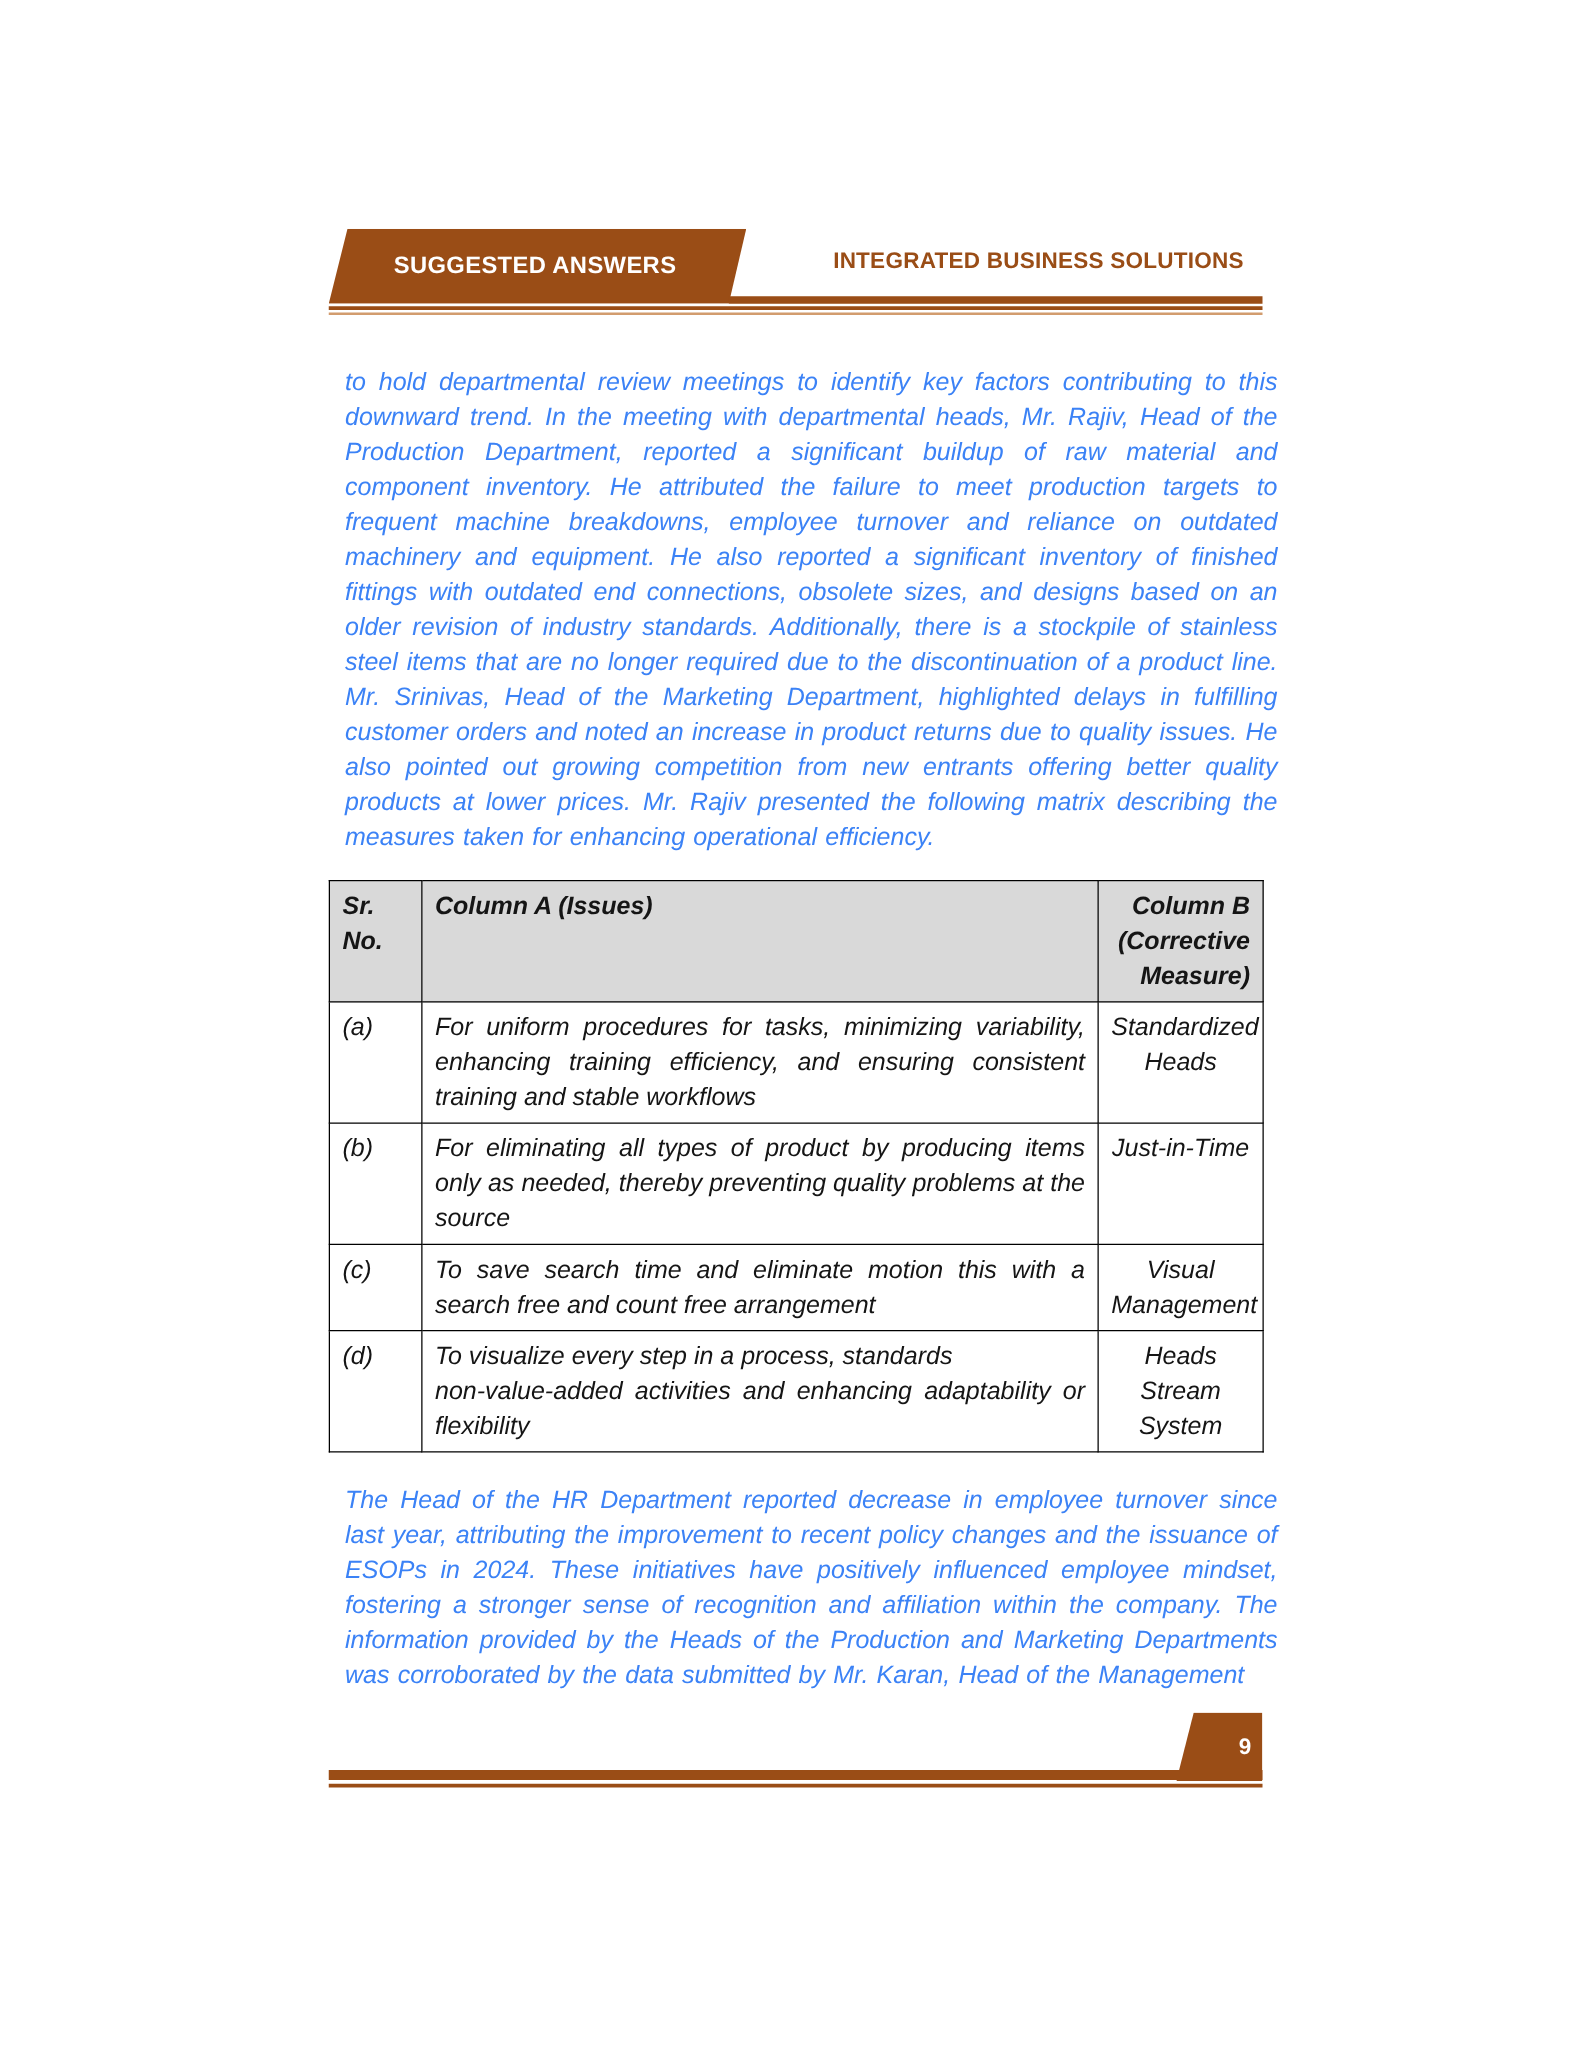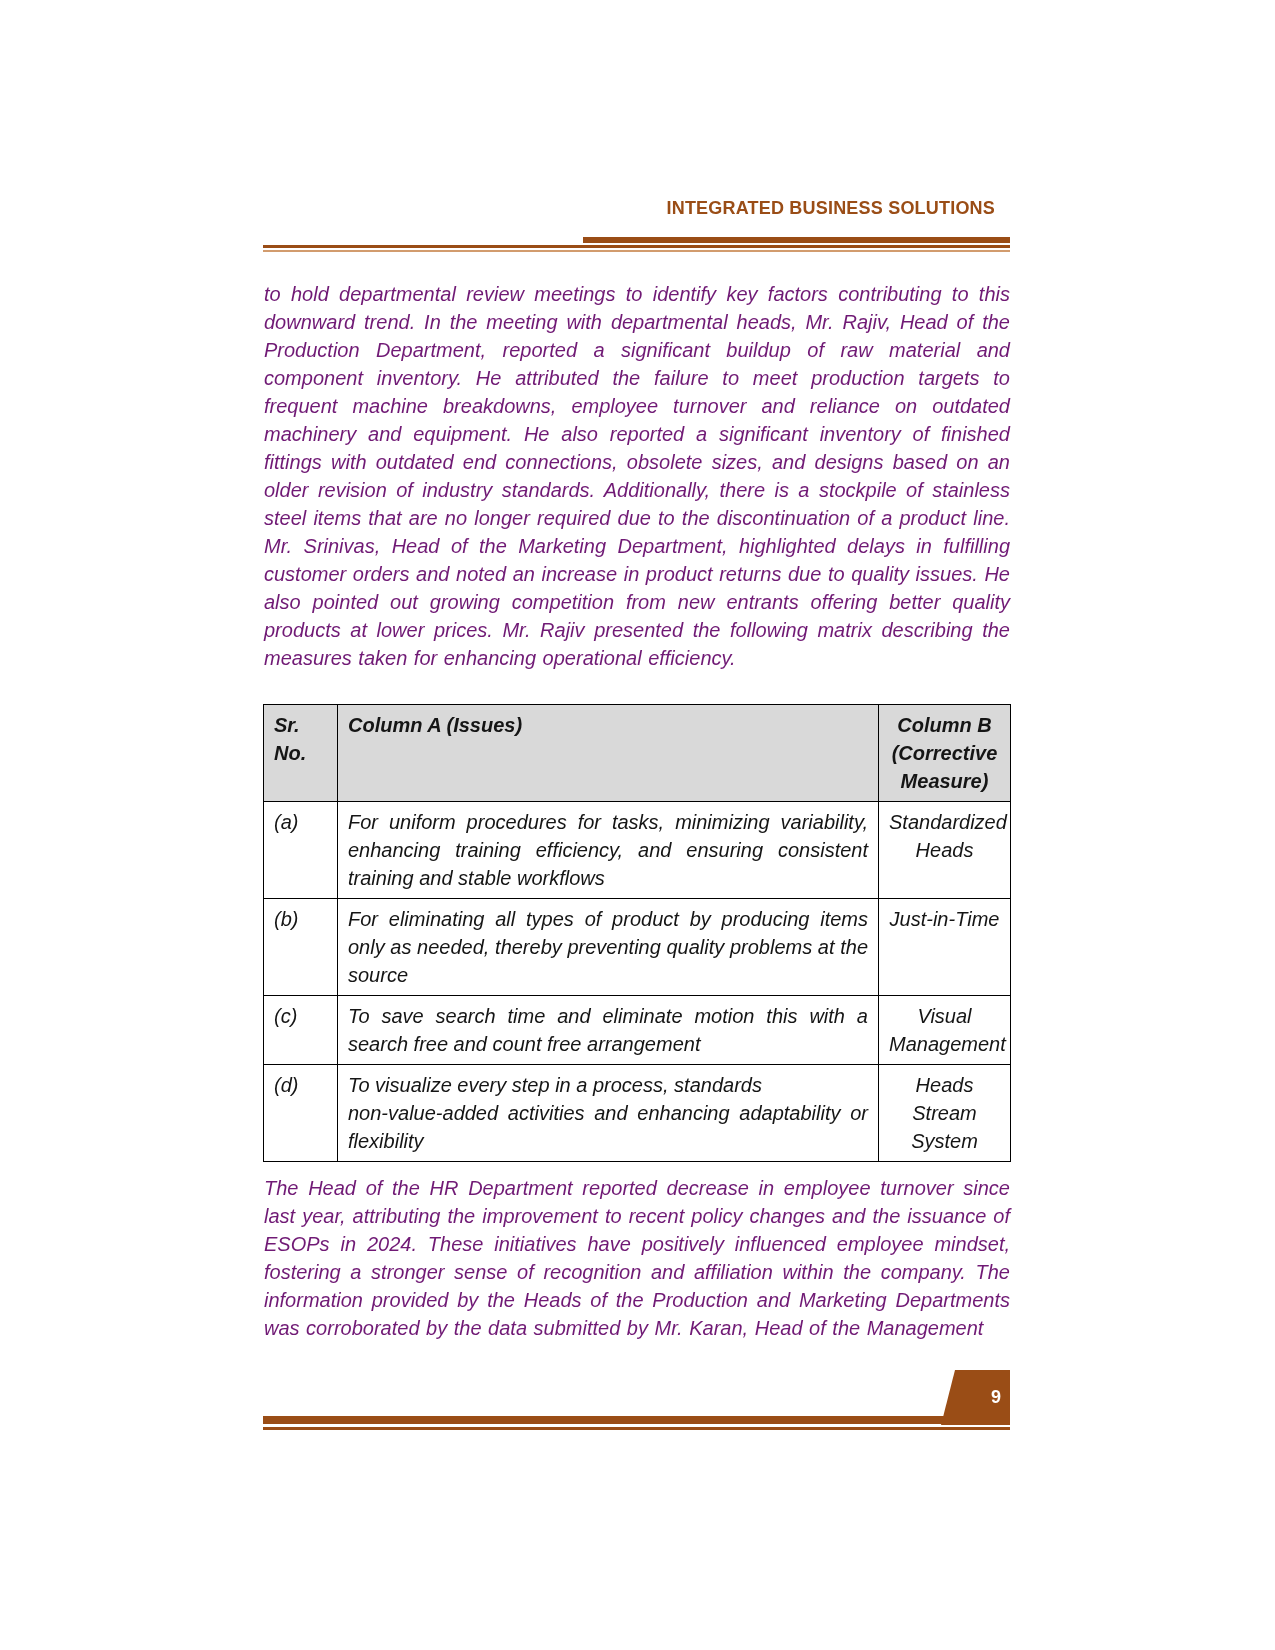--- a/index.html
+++ b/index.html
@@ -56,27 +56,27 @@
     left: 263px; top: 250px;
     width: 747px; height: 2px;
     background: #D29C6E;
   }
 
   
   .body-text {
     position: absolute;
     left: 264px;
     width: 746px;
-    margin: 0;
+    margin: 12px;
     font-style: italic;
     font-size: 20px;
     line-height: 28px;
     text-align: justify;
     word-spacing: 1px;
-    color: #701a75;
+    color: #3b82f6;
   }
   .para1 { top: 280px; }
   .para2 { top: 1174px; }
 
   
   .matrix-table {
     position: absolute;
     left: 263px; top: 704px;
     width: 747px;
     border-collapse: collapse;
@@ -93,21 +93,21 @@
     border: 1.5px solid #000000;
     vertical-align: top;
     padding: 6px 10px;
     box-sizing: border-box;
   }
   .matrix-table thead th {
     background: #D9D9D9;
     font-weight: bold;
     text-align: left;
   }
-  .matrix-table thead th.measure-h { text-align: center; font-style: italic; }
+  .matrix-table thead th.measure-h { text-align: right; font-style: italic; }
   .matrix-table thead tr { height: 94px; }
   .matrix-table tr.row-a { height: 96px; }
   .matrix-table tr.row-b { height: 96px; }
   .matrix-table tr.row-c { height: 69px; }
   .matrix-table tr.row-d { height: 97px; }
   .matrix-table td.issue {
     text-align: justify;
     white-space: pre-line;
   }
   .matrix-table td.measure { text-align: center; }
@@ -141,20 +141,23 @@
     left: 263px; top: 1427px;
     width: 747px; height: 3px;
     background: #9A4D16;
   }
 </style>
 </head>
 <body>
 
 <div class="page">
 
+  <div class="banner">
+    <span>SUGGESTED ANSWERS</span>
+  </div>
   <div class="doc-title">INTEGRATED BUSINESS SOLUTIONS</div>
   <div class="header-rule-ext"></div>
   <div class="header-rule-1"></div>
   <div class="header-rule-2"></div>
 
   <p class="body-text para1">to hold departmental review meetings to identify key factors contributing to this downward trend. In the meeting with departmental heads, Mr. Rajiv, Head of the Production Department, reported a significant buildup of raw material and component inventory. He attributed the failure to meet production targets to frequent machine breakdowns, employee turnover and reliance on outdated machinery and equipment. He also reported a significant inventory of finished fittings with outdated end connections, obsolete sizes, and designs based on an older revision of industry standards. Additionally, there is a stockpile of stainless steel items that are no longer required due to the discontinuation of a product line. Mr. Srinivas, Head of the Marketing Department, highlighted delays in fulfilling customer orders and noted an increase in product returns due to quality issues. He also pointed out growing competition from new entrants offering better quality products at lower prices. Mr. Rajiv presented the following matrix describing the measures taken for enhancing operational efficiency.</p>
 
   <table class="matrix-table">
     <colgroup>
         <col class="c1">

